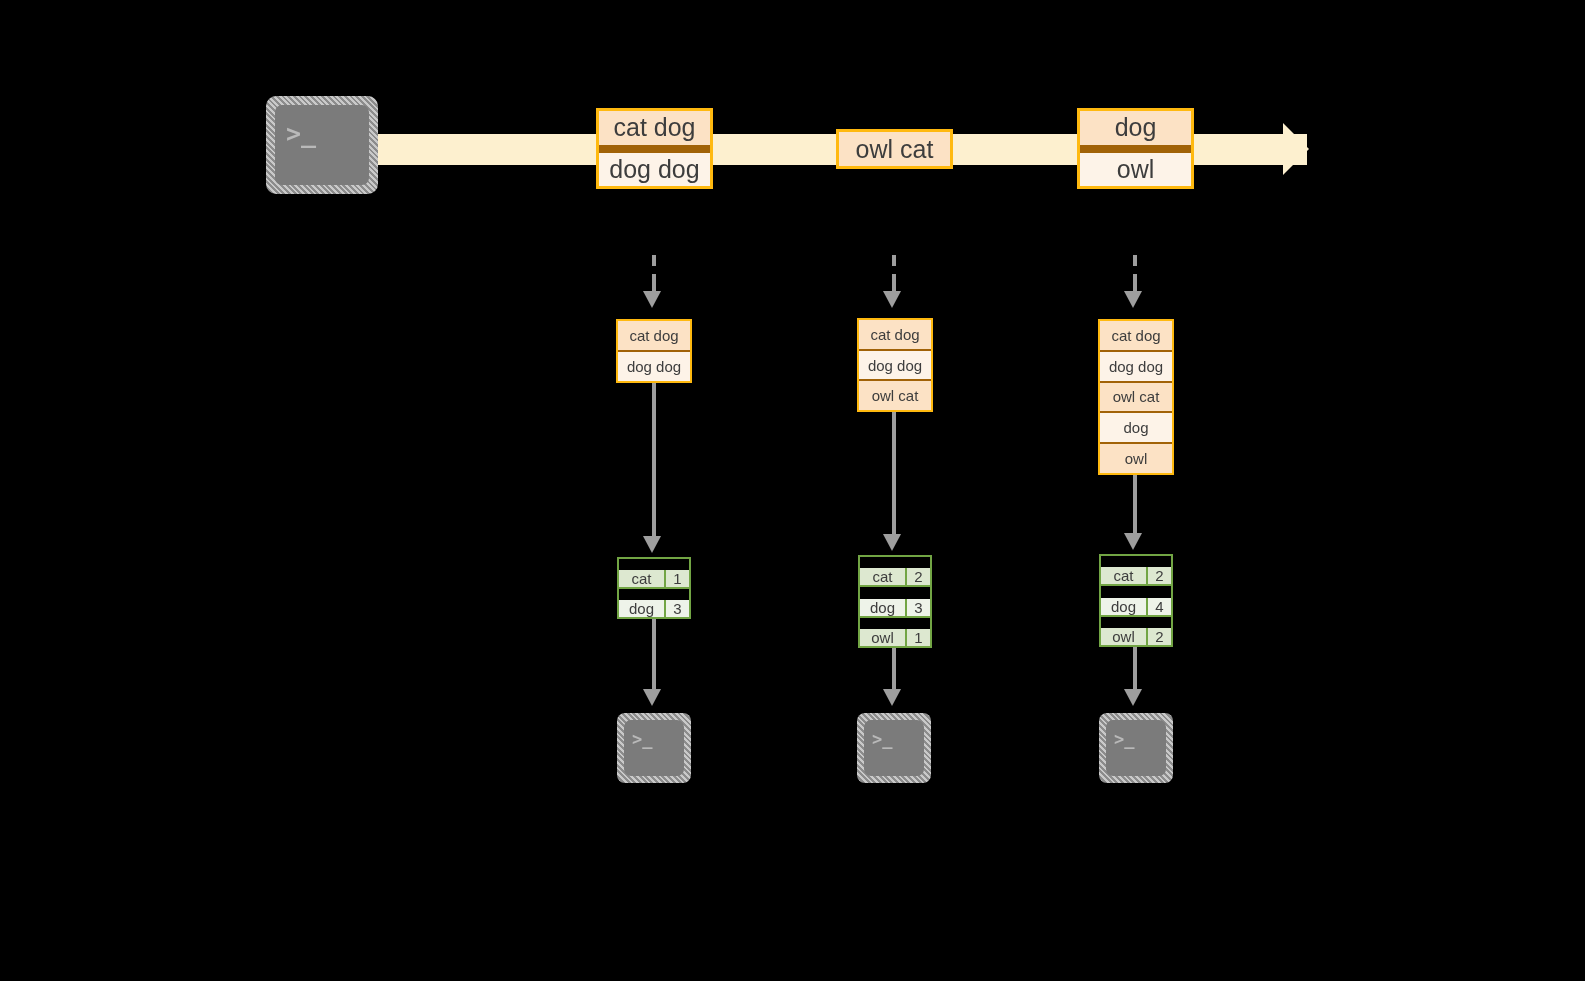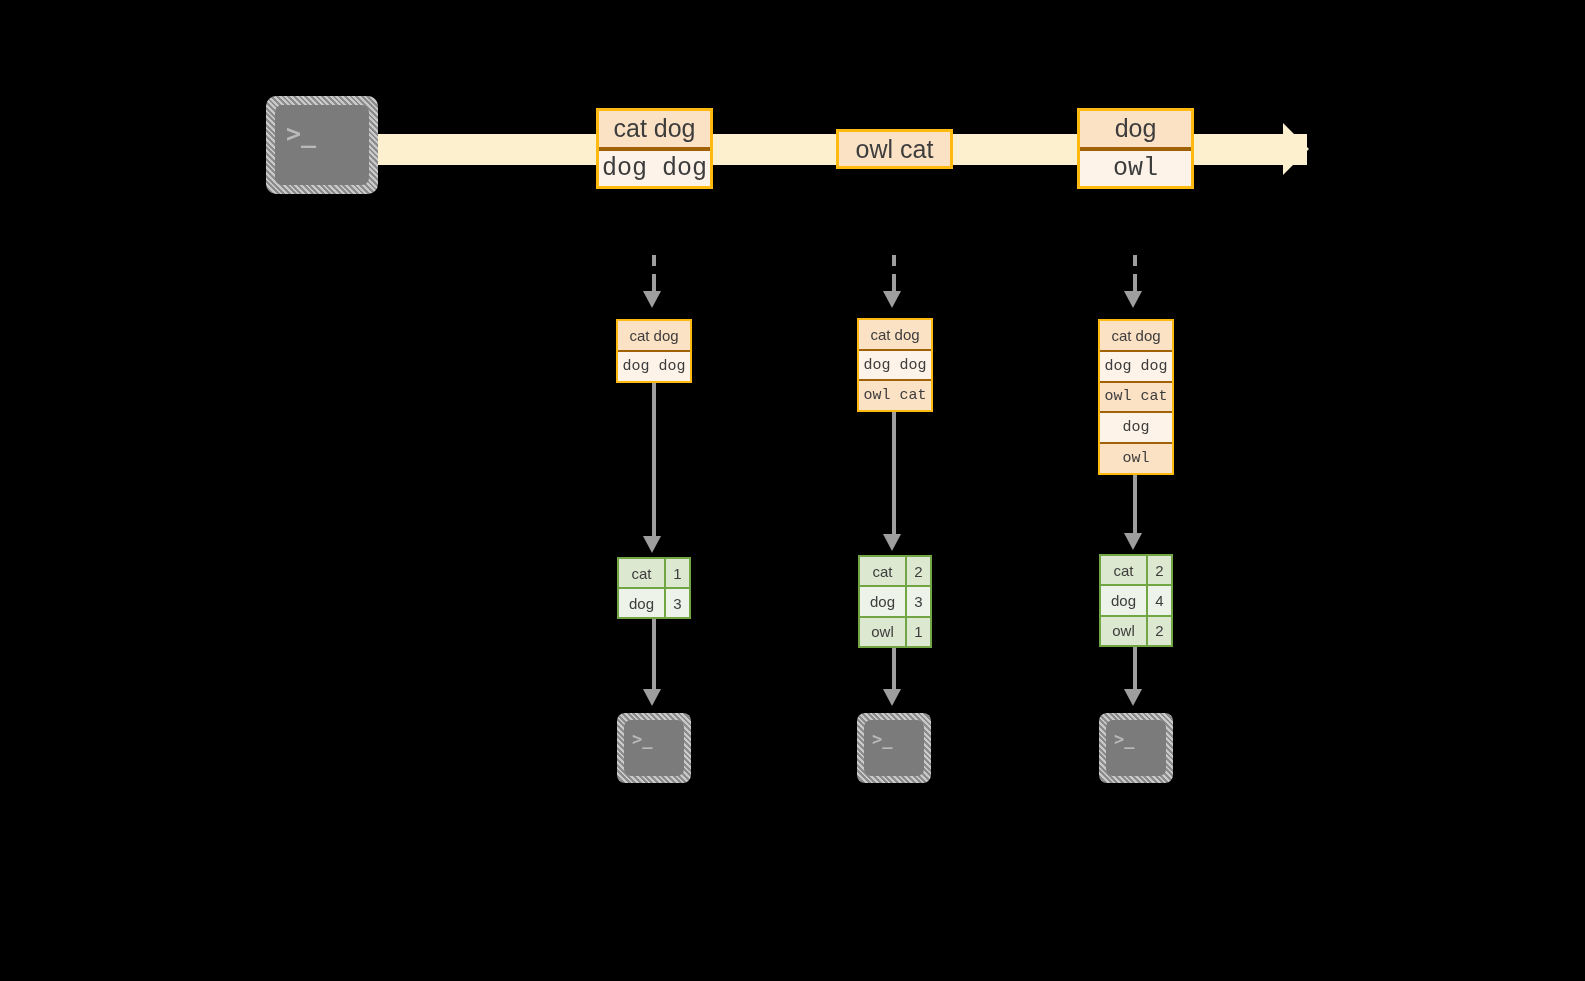--- a/index.html
+++ b/index.html
@@ -73,41 +73,42 @@
     flex: 1 1 auto;
     box-sizing: border-box;
     display: flex;
     align-items: center;
     justify-content: center;
     color: #3d3d3d;
     white-space: nowrap;
   }
   .orow.dark  { background: #fce2c5; }
   .orow.light { background: #fdf3e8; }
-  .orow + .orow { border-top: 4px solid #a16207; font-family: Liberation Mono, monospace; }
+  .orow + .orow { border-top: 8px solid #a16207; }
 
   
   .obox.big .orow { font-size: 25px; }
   
   .obox.small .orow { font-size: 15px; }
   .obox.small { border-width: 2px; }
   .obox.small .orow + .orow { border-top-width: 2px; }
 
   
   .gbox {
     position: absolute;
     box-sizing: border-box;
     border: 2px solid #72a544;
     display: flex;
     flex-direction: column;
   }
   .grow {
     flex: 1 1 auto;
     display: flex;
     box-sizing: border-box;
+    align-items: flex-end;
   }
   .grow + .grow { border-top: 2px solid #72a544; }
   .gcell {
     box-sizing: border-box;
     display: flex;
     align-items: center;
     justify-content: center;
     font-size: 15px;
     color: #3d3d3d;
     white-space: nowrap;

